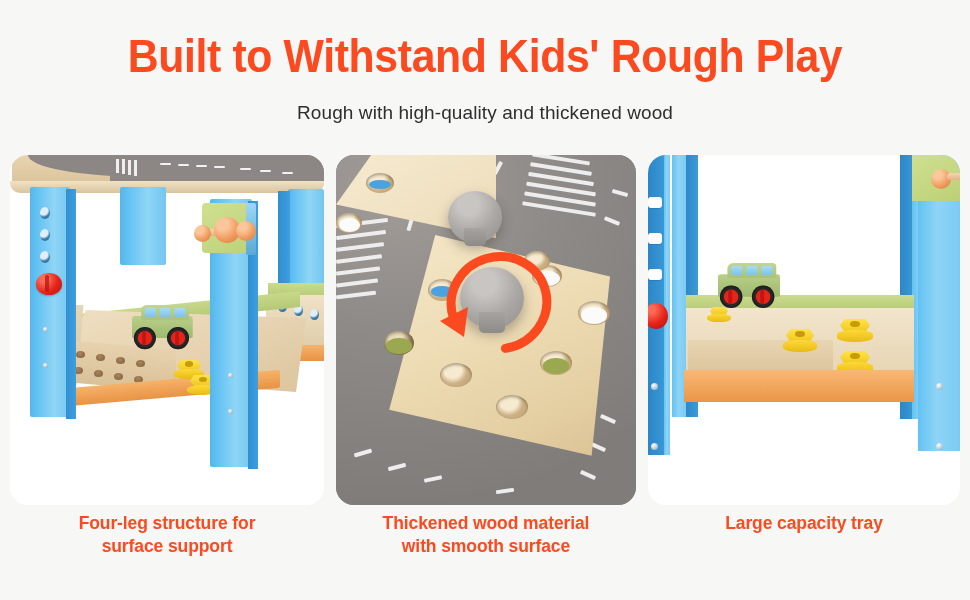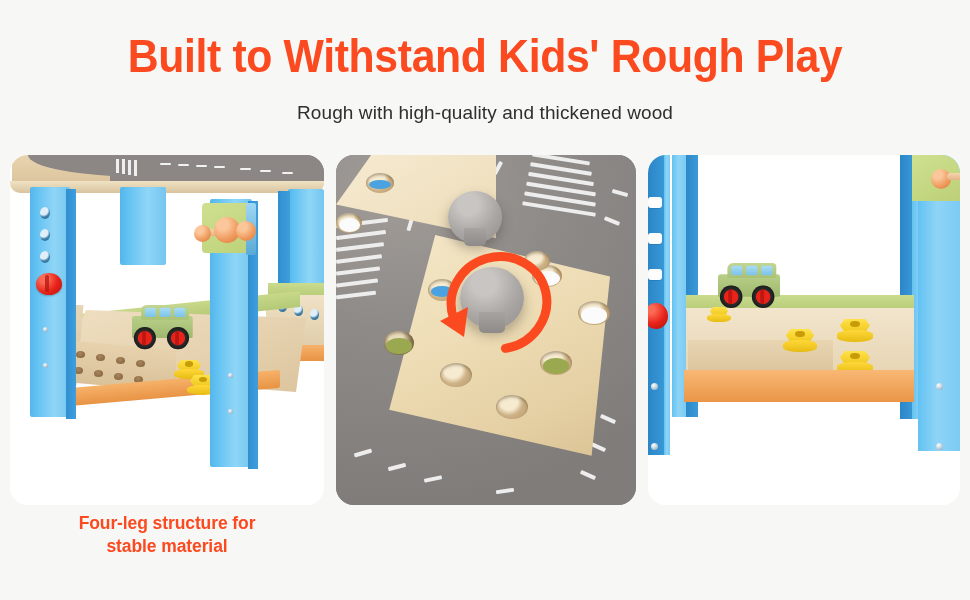--- a/index.html
+++ b/index.html
@@ -560,16 +560,24 @@
         </div>
 
         <div class="shelf-lip"></div>
       </div>
     </div>
   </div>
 
   <div class="captions">
     <div class="cap left">
       <span>Four-leg structure for</span>
-      <span>stable material</span>
+      <span>surface support</span>
+    </div>
+    <div class="cap mid">
+      <span>Thickened wood material</span>
+      <span>with smooth surface</span>
+    </div>
+    <div class="cap right">
+      <span>Large capacity tray</span>
+      <span></span>
     </div>
   </div>
 </div>
 
 </body></html>

